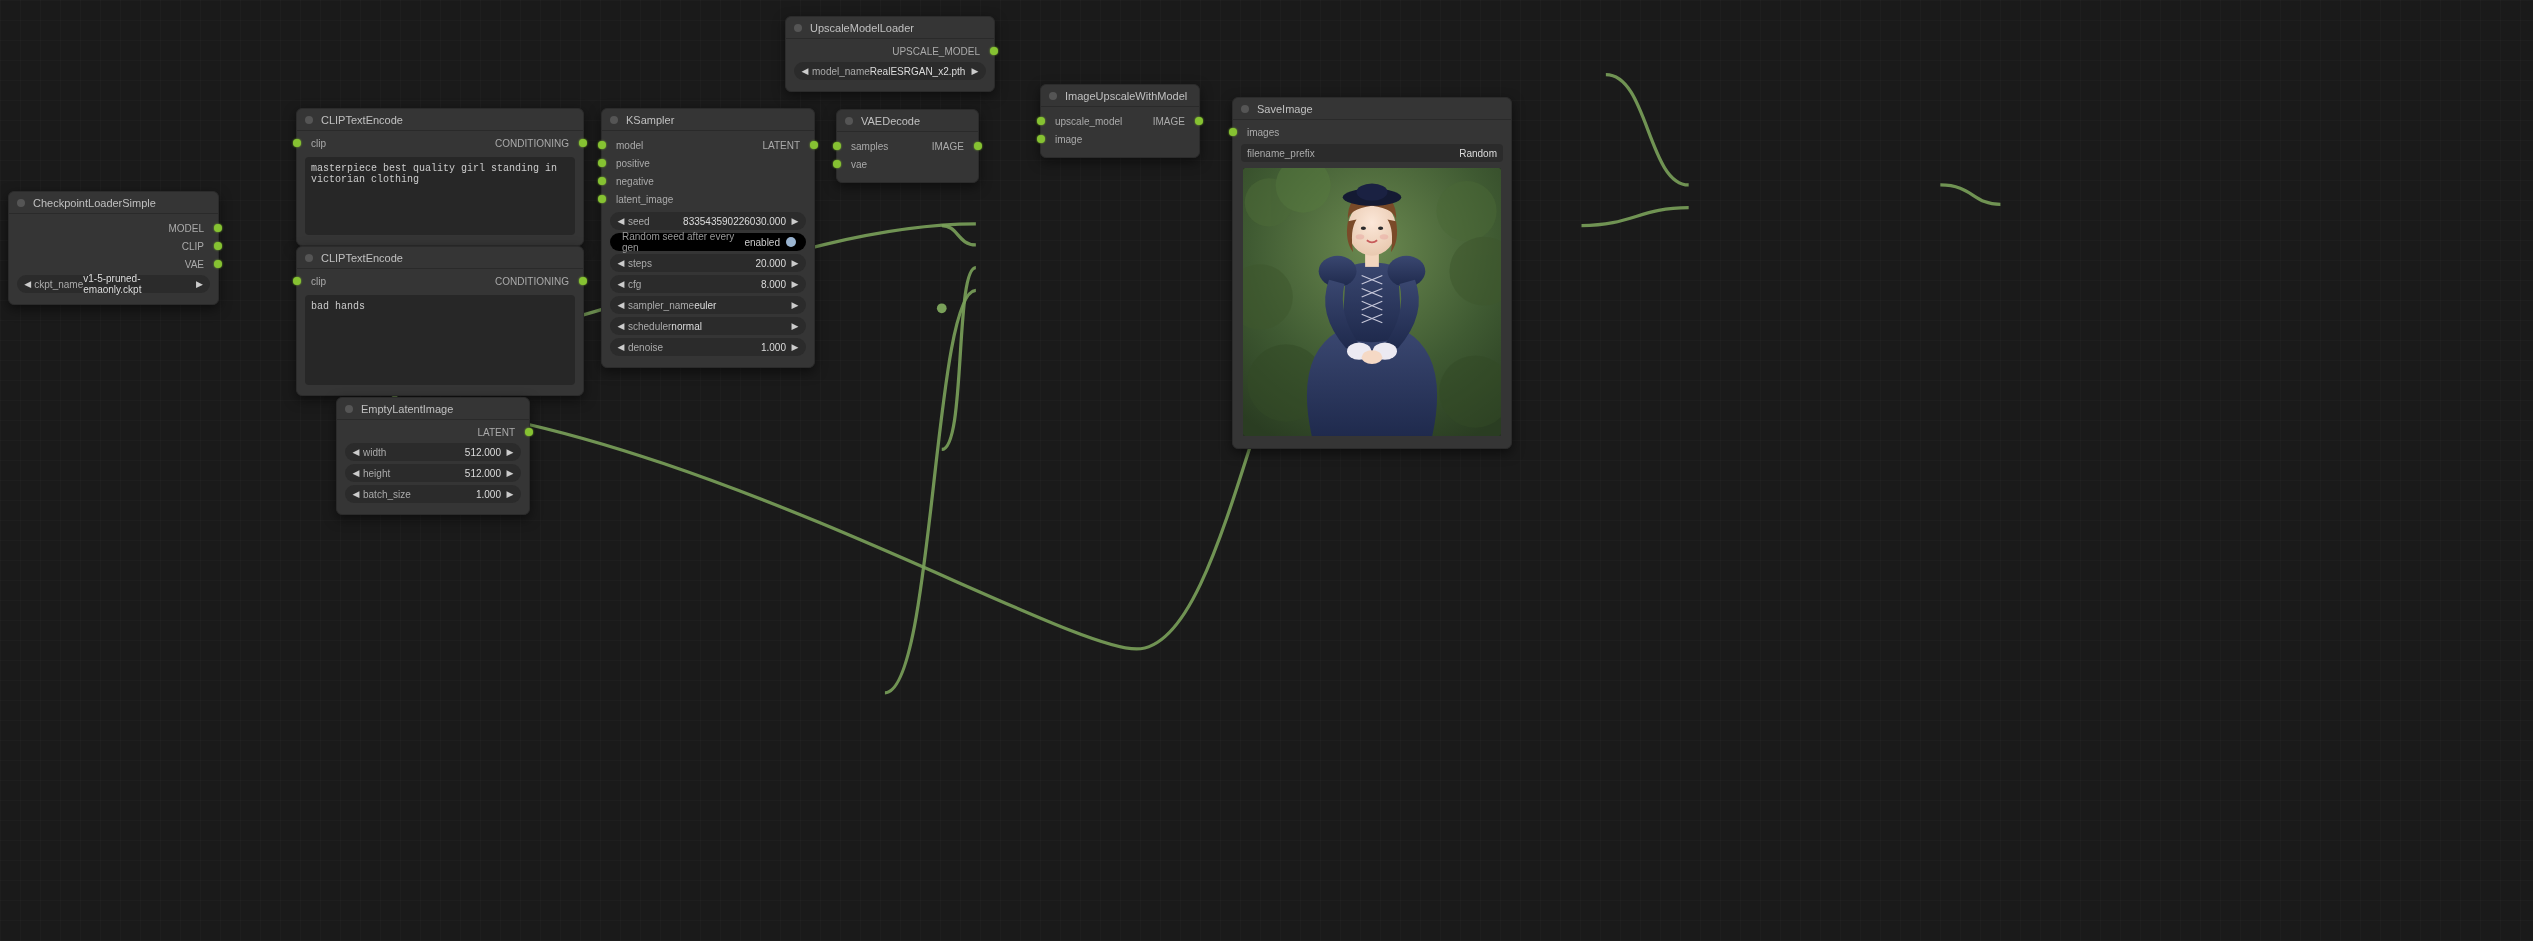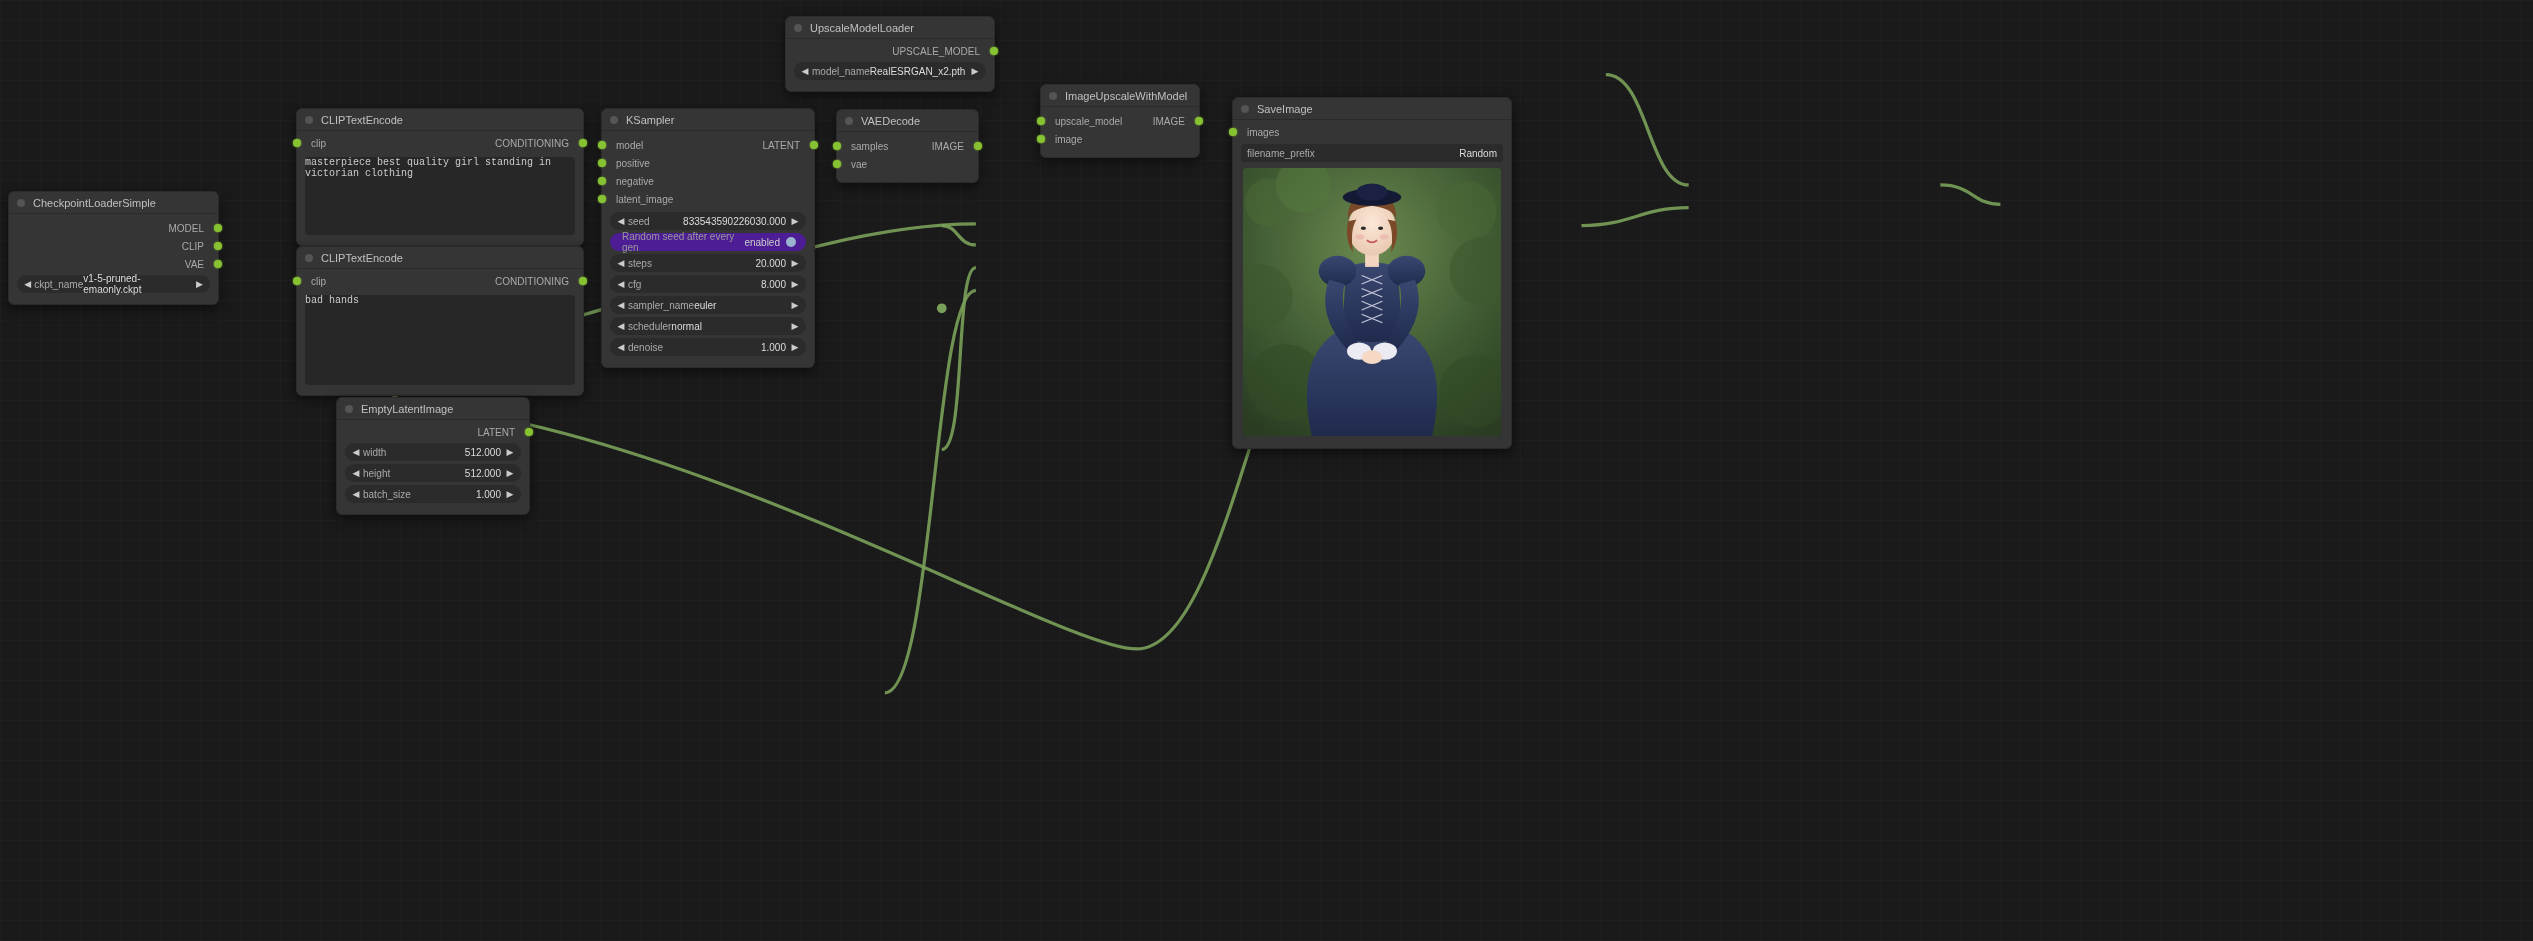--- a/index.html
+++ b/index.html
@@ -69,31 +69,32 @@
     padding: 0 6px;
     margin: 3px 2px;
     font-size: 10px;
     color: #aaa;
   }
   .widget .arrow { color: #ccc; font-size: 9px; width: 10px; text-align: center; user-select: none; }
   .widget .wname { flex: 0 0 auto; padding-left: 2px; }
   .widget .wval  { flex: 1 1 auto; text-align: right; padding-right: 4px; color: #dcdcdc; }
   .widget.select .wval { text-align: left; }
   .widget.toggle {
-    background: #4c1d95;
+    background: #000000;
     justify-content: flex-end;
   }
   .widget.toggle .tlabel { color: #999; padding-left: 6px; }
   .widget.toggle .tstate { color: #ccc; display: flex; align-items: center; gap: 6px; padding-right: 4px;}
   .toggle-dot { width: 10px; height: 10px; border-radius: 50%; background: #9ab4d0; }
 
   .textbox {
     background: #272727;
     border-radius: 4px;
     margin: 6px 2px 2px 2px;
+    padding: 6px;
     color: #ccc;
     font-family: "Courier New", monospace;
     font-size: 10px;
     min-height: 78px;
     white-space: pre-wrap;
   }
   .textfield {
     background: #2b2b2b;
     border-radius: 4px;
     height: 18px;

